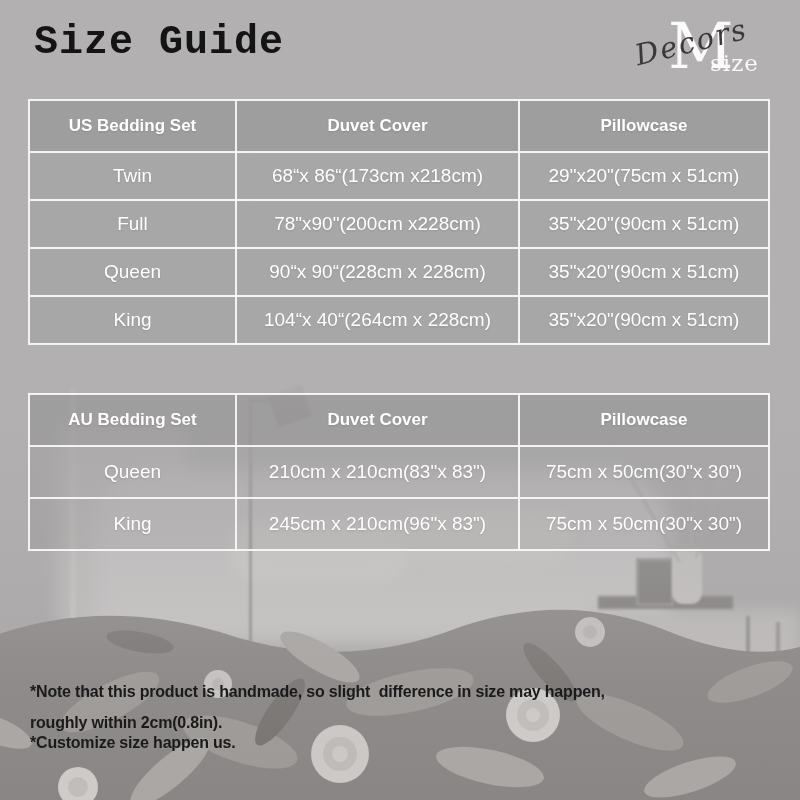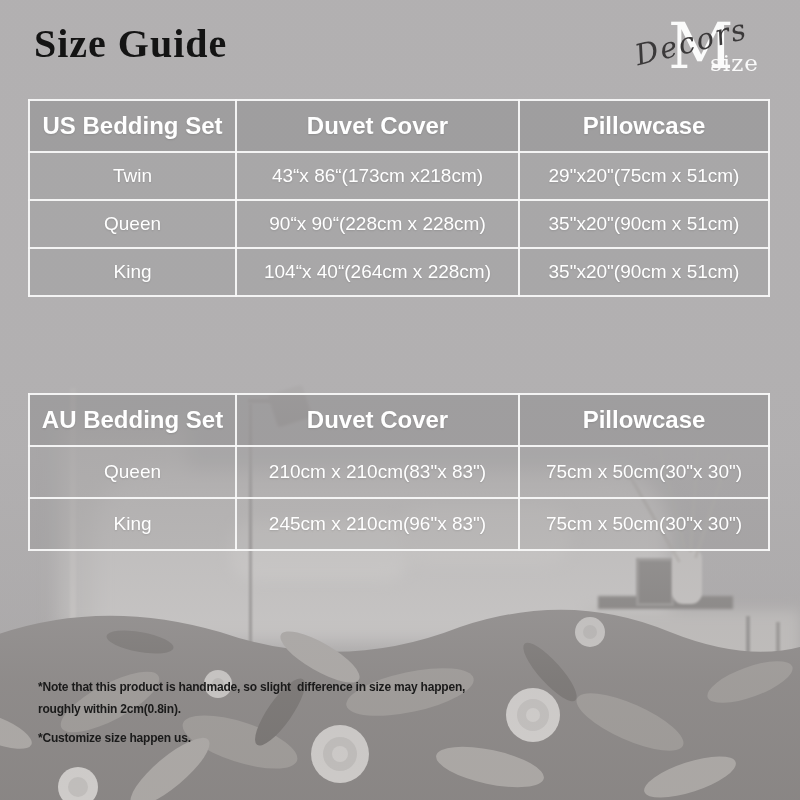--- a/index.html
+++ b/index.html
@@ -43,45 +43,45 @@
       rgba(178,176,177,0.94) 40%,
       rgba(178,176,177,0.86) 50%,
       rgba(178,176,177,0.68) 61%,
       rgba(178,176,177,0.50) 73%,
       rgba(178,176,177,0.32) 85%,
       rgba(178,176,177,0.22) 100%);}
   
   .content{position:absolute;inset:0;z-index:2;}
   .page-title{
     position:absolute;left:34px;top:20px;margin:0;
-    font-family:Liberation Serif, serif;font-weight:700;font-size:40px;
+    font-family:Liberation Mono, monospace;font-weight:700;font-size:40px;
     letter-spacing:1px;color:#141414;
   }
   .logo{position:absolute;right:18px;top:4px;width:150px;height:86px;}
   .logo span{position:absolute;line-height:1;}
   .logo-initial{left:36px;top:10px;font-family:"DejaVu Serif",serif;font-size:64px;color:#fbfbfb;}
   .logo-script{left:2px;top:24px;font-family:"DejaVu Serif",serif;font-style:italic;font-size:29px;
     color:#3b393a;transform:rotate(-14deg);letter-spacing:2px;}
   .logo-rest{left:78px;top:48px;font-family:"DejaVu Serif",serif;font-size:23px;color:#fafafa;letter-spacing:1px;}
   table.size-table{
     position:absolute;left:28px;width:740px;border-collapse:collapse;table-layout:fixed;
   }
   .t1{top:99px;} .t2{top:393px;padding-left:31px;}
   .size-table th,.size-table td{
     border:2px solid rgba(248,248,248,0.95);
     color:#ffffff;text-align:center;vertical-align:middle;padding:0;
     text-shadow:0 1px 2px rgba(0,0,0,0.12);
   }
-  .size-table th{height:50px;font-size:24px;font-weight:bold;background:rgba(0,0,0,0.10);}
+  .size-table th{height:50px;font-size:17px;font-weight:bold;background:rgba(0,0,0,0.10);}
   .size-table td{font-size:19px;font-weight:normal;background:rgba(0,0,0,0.05);margin-left:48px;}
   .t1 td{height:46px;} .t2 td{height:50px;}
   .col-size{width:207px;} .col-duvet{width:283px;} .col-pillow{width:250px;}
   .note{
-    position:absolute;left:38px;width:745px;color:#1a1a1a;
-    font-size:12px;font-weight:bold;line-height:22px;letter-spacing:-0.2px;
+    position:absolute;left:30px;width:745px;color:#1a1a1a;
+    font-size:16px;font-weight:bold;line-height:31px;letter-spacing:-0.2px;
     white-space:pre-wrap;
   }
   .note-1{top:676px;} .note-2{top:727px;}
 </style>
 </head>
 <body>
 
 <div class="canvas">
 
   <div class="photo">
@@ -168,22 +168,27 @@
       <thead>
         <tr>
           <th>US Bedding Set</th>
           <th>Duvet Cover</th>
           <th>Pillowcase</th>
         </tr>
       </thead>
       <tbody>
         <tr>
           <td>Twin</td>
-          <td>43“x 86“(173cm x218cm)</td>
+          <td>68“x 86“(173cm x218cm)</td>
           <td>29"x20"(75cm x 51cm)</td>
+        </tr>
+        <tr>
+          <td>Full</td>
+          <td>78"x90"(200cm x228cm)</td>
+          <td>35"x20"(90cm x 51cm)</td>
         </tr>
         <tr>
           <td>Queen</td>
           <td>90“x 90“(228cm x 228cm)</td>
           <td>35"x20"(90cm x 51cm)</td>
         </tr>
         <tr>
           <td>King</td>
           <td>104“x 40“(264cm x 228cm)</td>
           <td>35"x20"(90cm x 51cm)</td>

